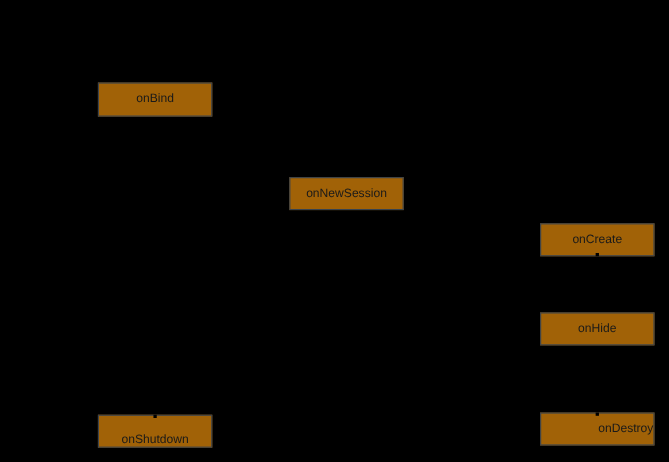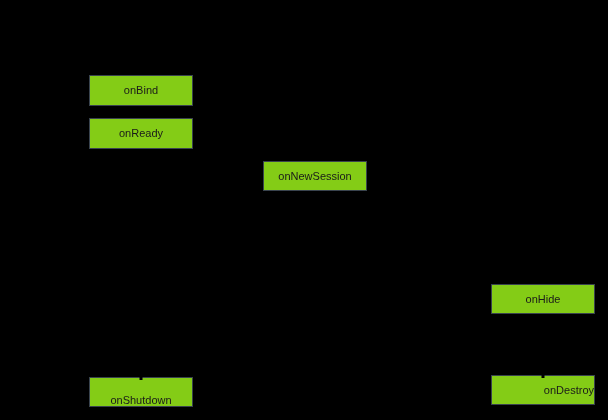--- a/index.html
+++ b/index.html
@@ -13,21 +13,21 @@
     height: 420px;
     background: #000000;
     overflow: hidden;
     font-family: "Liberation Sans", sans-serif;
   }
   .node {
     position: absolute;
     box-sizing: border-box;
     width: 104px;
     height: 30px;
-    background: #84cc16;
+    background: #a16207;
     border: 1px solid #39434e;
     display: flex;
     align-items: center;
     justify-content: center;
   }
   .node .label {
     font-size: 11px;
     line-height: 1;
     color: #1a1a1a;
     white-space: nowrap;
@@ -55,28 +55,29 @@
 </style>
 </head>
 <body>
 
 <div class="canvas">
 
   <div class="node pos-onbind">
     <span class="label">onBind</span>
   </div>
 
-  <div class="node pos-onready">
-    <span class="label">onReady</span>
-  </div>
 
   <div class="node pos-onnewsession">
     <span class="label">onNewSession</span>
   </div>
 
+  <div class="node pos-oncreate">
+    <span class="label">onCreate</span>
+    <span class="tick tick-bottom"></span>
+  </div>
 
 
   <div class="node pos-onhide">
     <span class="label">onHide</span>
   </div>
 
   <div class="node pos-onshutdown">
     <span class="label">onShutdown</span>
     <span class="tick tick-top"></span>
   </div>

